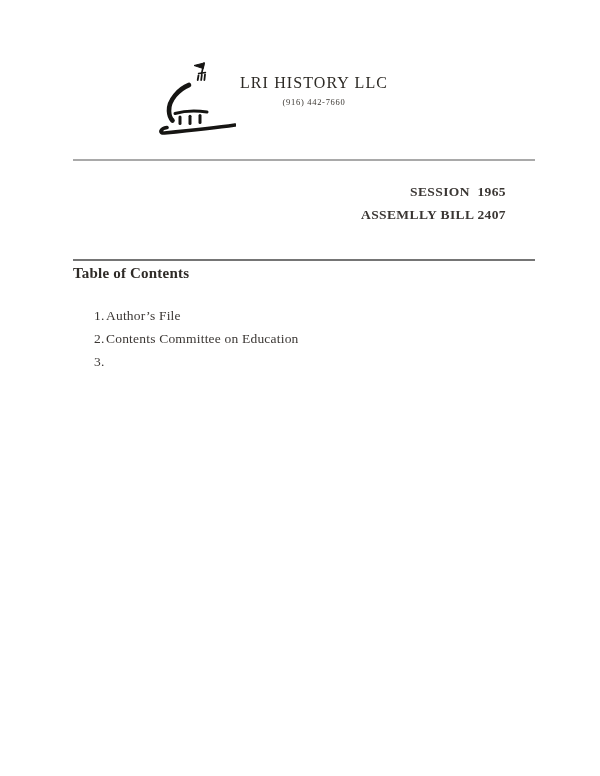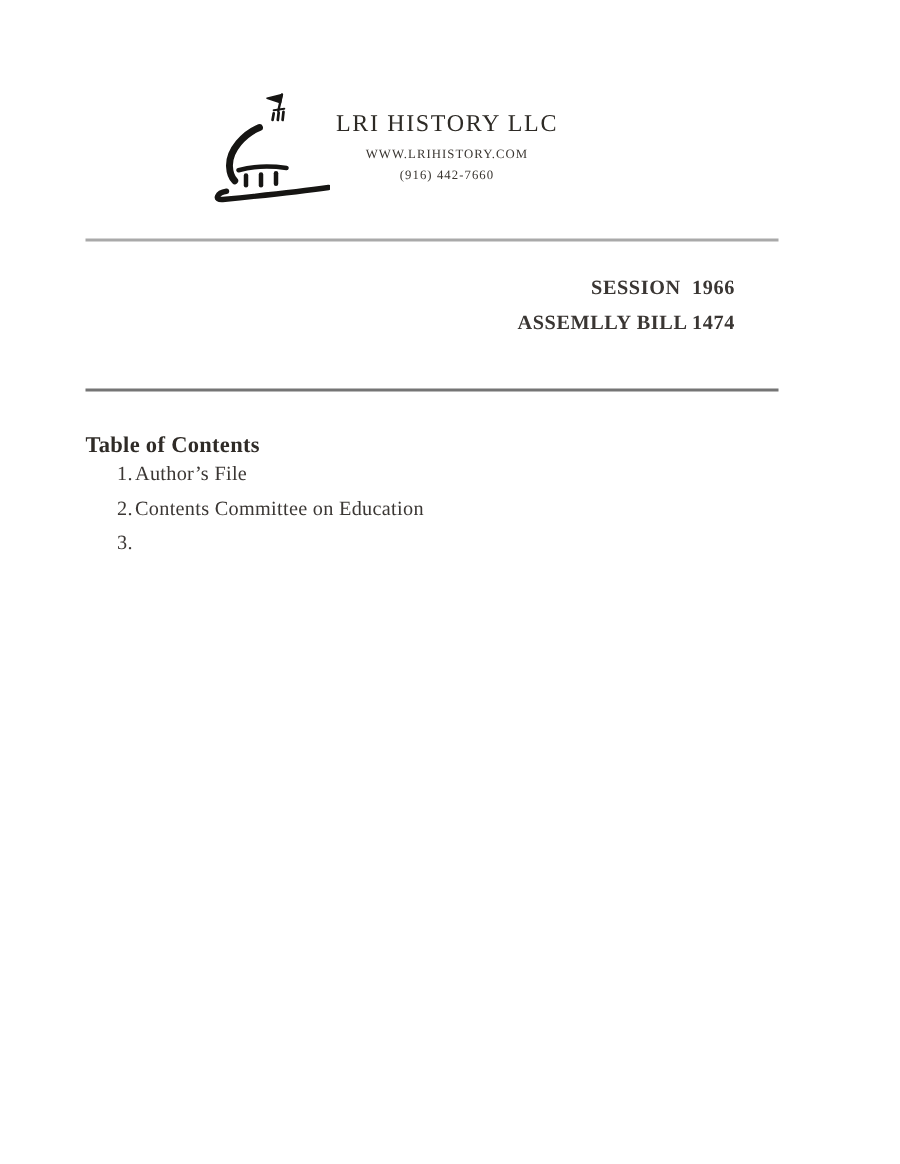--- a/index.html
+++ b/index.html
@@ -3,20 +3,21 @@
 <meta charset="utf-8">
 <style>
   html, body { margin: 0; padding: 0; background: #ffffff; }
   .page {
     position: relative;
     width: 576px;
     height: 776px;
     background: #ffffff;
     font-family: "Liberation Serif", "DejaVu Serif", serif;
     overflow: hidden;
+    margin-left: 16px;
   }
 
   
   .logo {
     position: absolute;
     left: 142px;
     top: 59px;
     width: 78px;
     height: 78px;
   }
@@ -64,21 +65,21 @@
     letter-spacing: 0.4px;
     line-height: 22.5px;
     color: #3a3633;
   }
   .bill-info .pre { white-space: pre; }
 
   
   .toc-heading {
     position: absolute;
     left: 57px;
-    top: 288px;
+    top: 264px;
     font-weight: bold;
     font-size: 15px;
     letter-spacing: 0.2px;
     line-height: 18px;
     color: #2f2b27;
   }
   .toc-list {
     position: absolute;
     left: 78px;
     top: 304px;
@@ -124,30 +125,29 @@
         <path d="M42,56.5 L42,63.5" stroke-width="3"></path>
 
         <path d="M9,68.5 C2.5,69.5 0.5,74.5 6.5,74 C32,71.5 56,69 77,66" stroke-width="3.6"></path>
       </g>
     </svg>
   </div>
 
   <div class="letterhead">
     <div class="company-name">LRI HISTORY LLC</div>
     <div class="contact-block">
-      <div class="contact-line">WWW.LRIHISTORY.COM</div>
       <div class="contact-line">(916) 442-7660</div>
     </div>
   </div>
 
   <div class="rule rule-top"></div>
 
   <div class="bill-info">
-    <div class="pre">SESSION  1966</div>
-    <div>ASSEMLLY BILL 1474</div>
+    <div class="pre">SESSION  1965</div>
+    <div>ASSEMLLY BILL 2407</div>
   </div>
 
   <div class="rule rule-bottom"></div>
 
   <div class="toc-heading">Table of Contents</div>
 
   <div class="toc-list">
     <div class="toc-item">
       <span class="toc-num">1.</span>
       <span class="toc-label">Author’s File</span>

